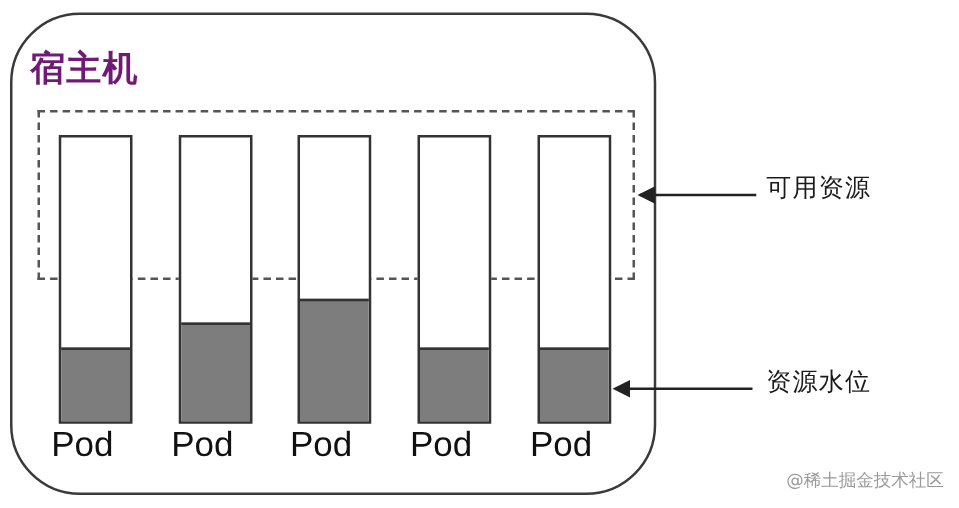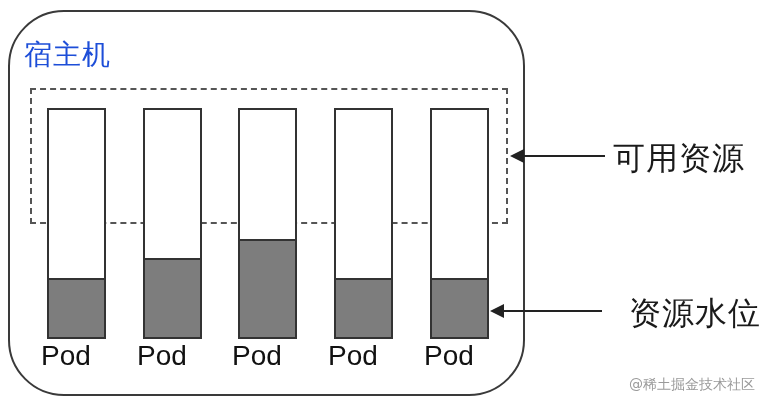--- a/index.html
+++ b/index.html
@@ -1,28 +1,28 @@
 <!DOCTYPE html>
 <html><head>
   <meta charset="utf-8">
   <style>
     html, body { margin: 0; padding: 0; background: #ffffff; }
     body { width: 767px; height: 406px; position: relative; overflow: hidden;
            font-family: "DejaVu Sans", "Liberation Sans", sans-serif; color: #1a1a1a; }
     .host-box { position: absolute; left: 8px; top: 10px; width: 517px; height: 386px;
                 border: 2px solid #3a3a3a; border-radius: 56px; box-sizing: border-box; }
-    .host-title { position: absolute; left: 24px; top: 36px; font-size: 28px; color: #1d4ed8; letter-spacing: 1px; }
+    .host-title { position: absolute; left: 24px; top: 36px; font-size: 28px; color: #701a75; letter-spacing: 1px; font-weight: bold; }
     .available-region { position: absolute; left: 30px; top: 88px; width: 478px; height: 136px;
                         border: 2px dashed #555; box-sizing: border-box; }
     .pod { position: absolute; top: 108px; width: 59px; height: 231px; border: 2px solid #333;
            box-sizing: border-box; background: #fff; }
     .pod-fill { position: absolute; left: 0; right: 0; bottom: 0; background: #7d7d7d; border-top: 2px solid #333; }
     .pod-label { position: absolute; top: 340px; width: 70px; text-align: left; font-size: 28px;
                  font-family: "Liberation Sans", sans-serif; color: #111; }
-    .callout { position: absolute; font-size: 32px; color: #1a1a1a; letter-spacing: 1px; text-align: center; }
+    .callout { position: absolute; font-size: 20px; color: #1a1a1a; letter-spacing: 1px; text-align: center; }
     .arrow-line { position: absolute; height: 2px; background: #222; }
     .arrow-head { position: absolute; width: 0; height: 0; border-top: 7px solid transparent;
                   border-bottom: 7px solid transparent; border-right: 14px solid #222; }
     .watermark { position: absolute; right: 12px; bottom: 12px; font-size: 14px; color: #9a9a9a; text-align: center; }
   </style>
 </head>
 <body>
 
 <div class="host-box"></div>
 <div class="host-title">宿主机</div>
@@ -50,15 +50,15 @@
 <div class="pod-label" style="left:232px;">Pod</div>
 <div class="pod-label" style="left:328px;">Pod</div>
 <div class="pod-label" style="left:424px;">Pod</div>
 
 <div class="arrow-line" style="left:512px; top:155px; width:93px;"></div>
 <div class="arrow-head" style="left:510px; top:149px;"></div>
 <div class="callout" style="left:613px; top:137px;">可用资源</div>
 
 <div class="arrow-line" style="left:494px; top:310px; width:108px;"></div>
 <div class="arrow-head" style="left:490px; top:304px;"></div>
-<div class="callout" style="left:629px; top:292px;">资源水位</div>
+<div class="callout" style="left:613px; top:292px;">资源水位</div>
 
 <div class="watermark">@稀土掘金技术社区</div>
 
 </body></html>

